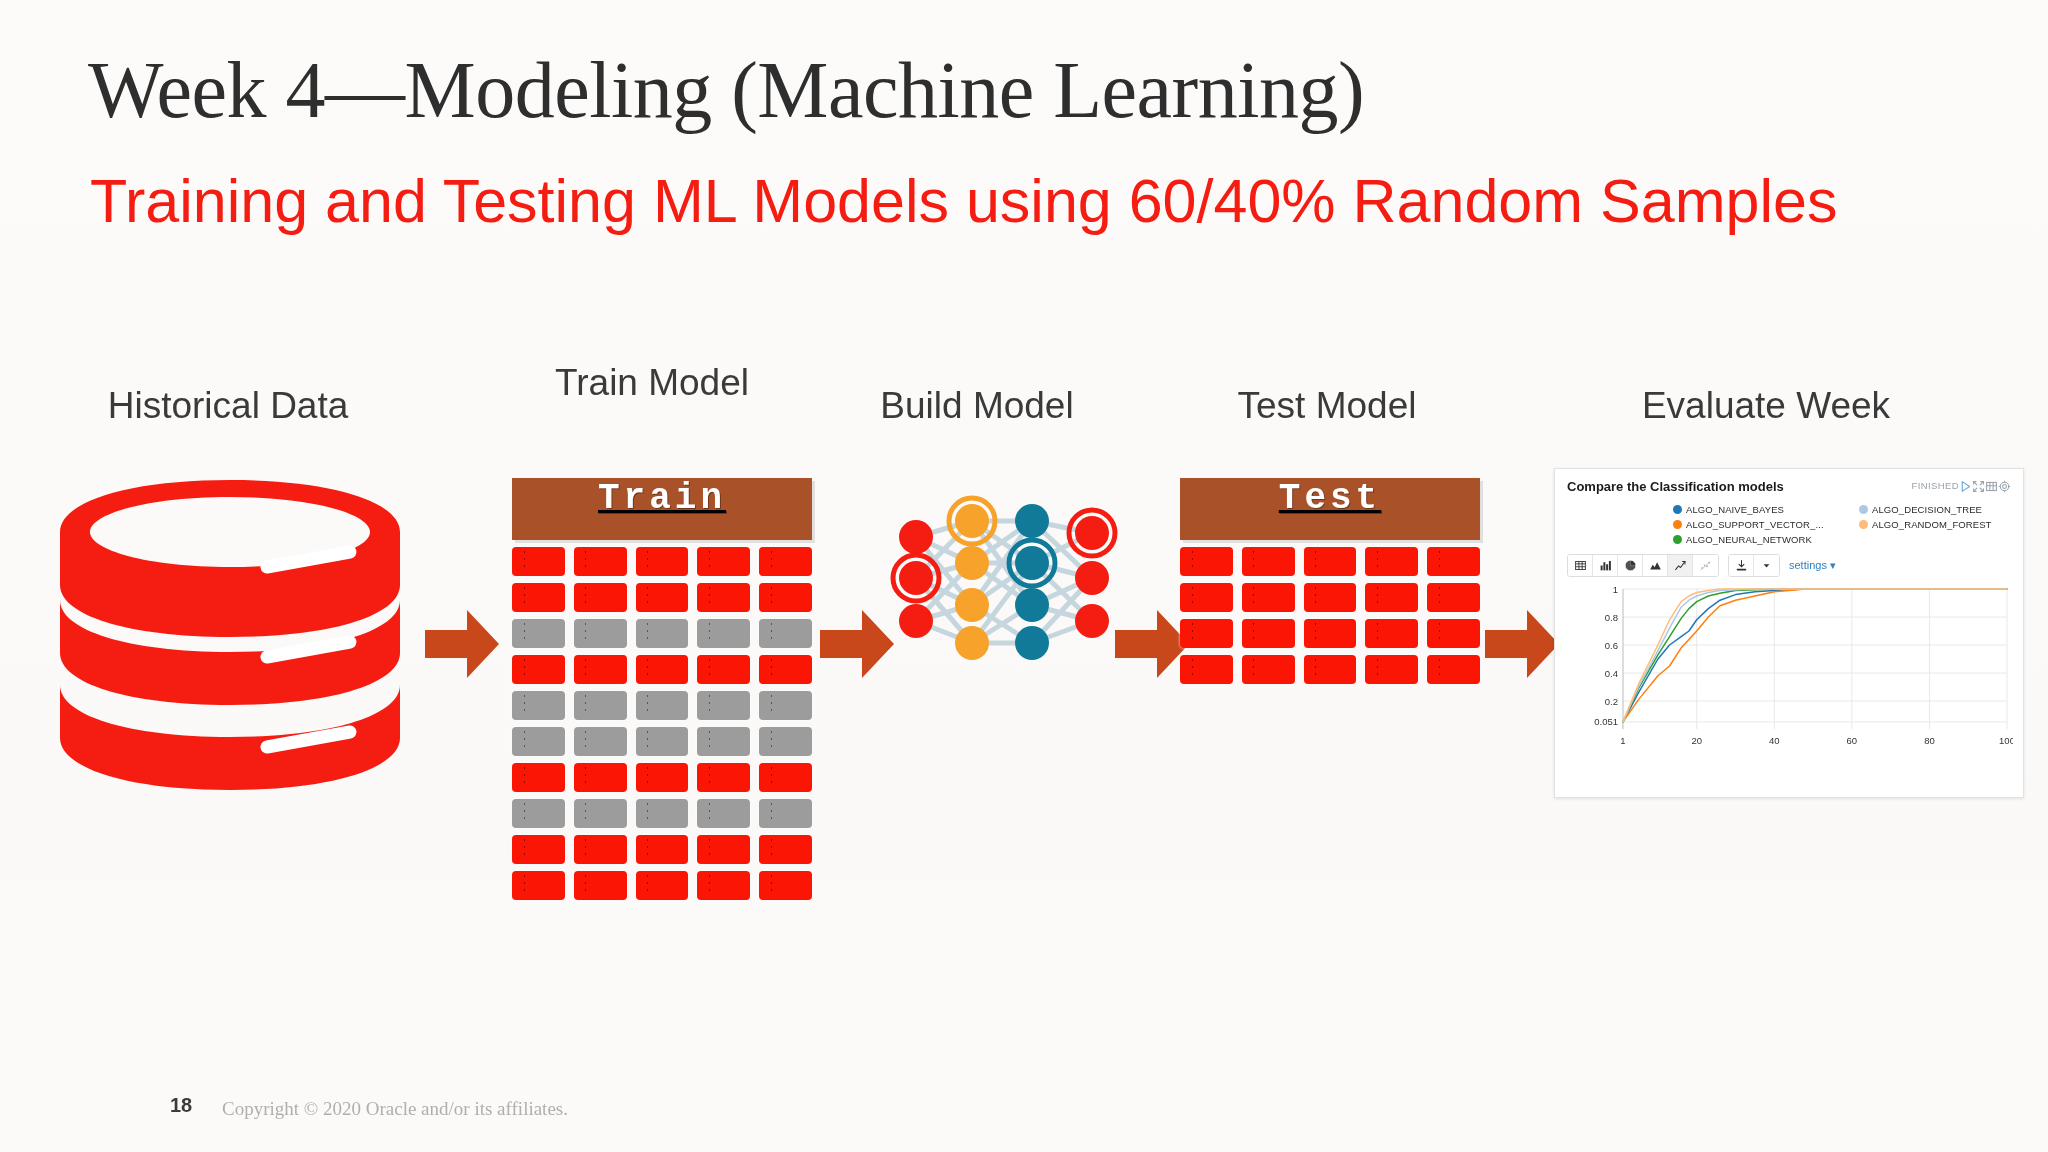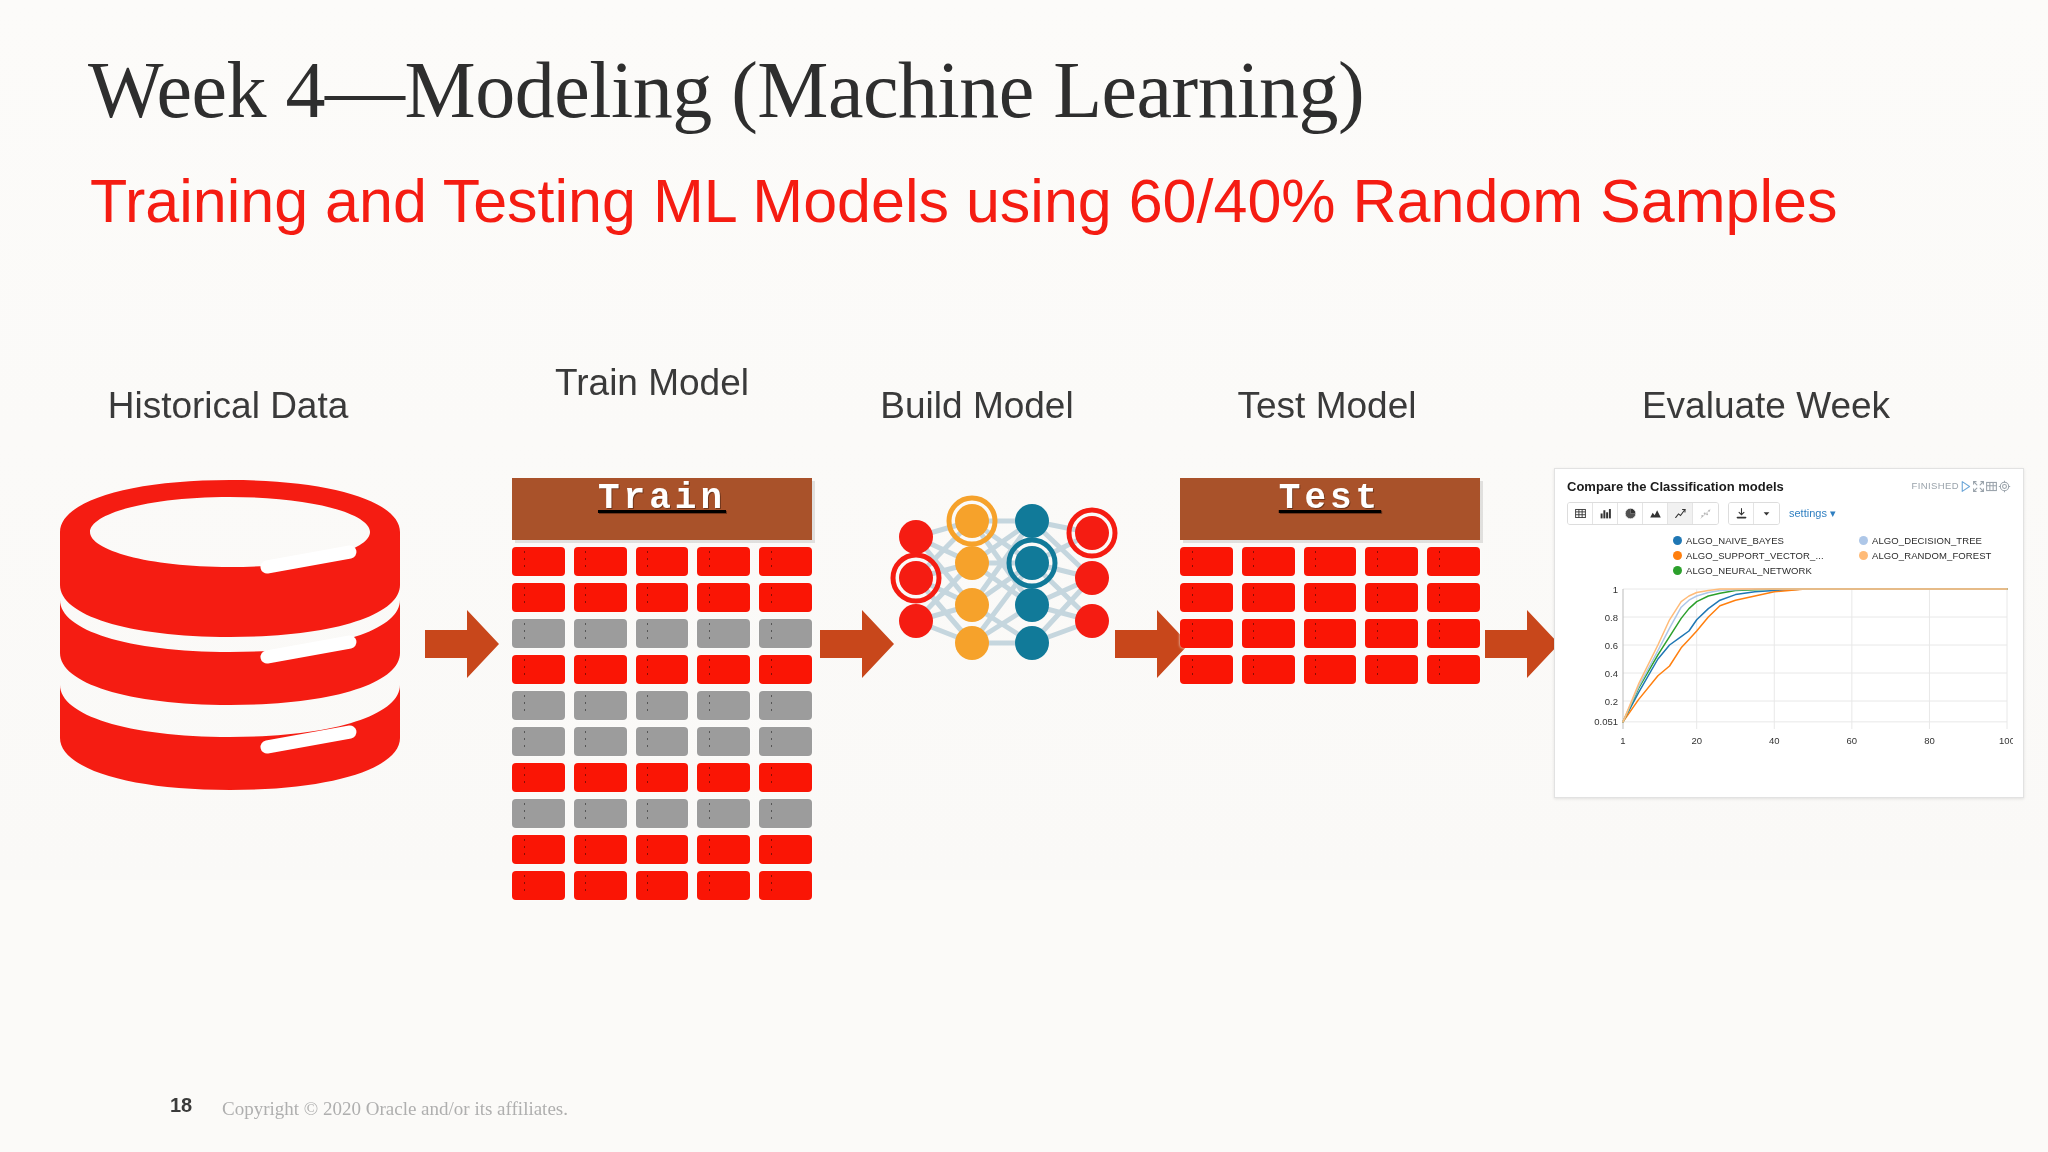--- a/index.html
+++ b/index.html
@@ -398,20 +398,43 @@
         <span class="dash-ic">
           <svg viewBox="0 0 16 16" stroke="#9AA3AB" stroke-width="1.3" fill="none">
             <circle cx="8" cy="8" r="2.4"></circle>
               <circle cx="8" cy="8" r="5.2"></circle>
             <path d="M8 1 L8 3 M8 13 L8 15 M1 8 L3 8 M13 8 L15 8"></path>
           </svg>
         </span>
       </div>
     </div>
 
+    <div id="dash-legend">
+        <div class="lg-item">
+          <span class="lg-dot" style="background: rgb(31, 119, 180);"></span>
+          <span class="lg-text">ALGO_NAIVE_BAYES</span>
+        </div>
+        <div class="lg-item">
+          <span class="lg-dot" style="background: rgb(174, 199, 232);"></span>
+          <span class="lg-text">ALGO_DECISION_TREE</span>
+        </div>
+        <div class="lg-item">
+          <span class="lg-dot" style="background: rgb(255, 127, 14);"></span>
+          <span class="lg-text">ALGO_SUPPORT_VECTOR_...</span>
+        </div>
+        <div class="lg-item">
+          <span class="lg-dot" style="background: rgb(255, 187, 120);"></span>
+          <span class="lg-text">ALGO_RANDOM_FOREST</span>
+        </div>
+        <div class="lg-item">
+          <span class="lg-dot" style="background: rgb(44, 160, 44);"></span>
+          <span class="lg-text">ALGO_NEURAL_NETWORK</span>
+        </div>
+      </div>
+
     <div id="dash-toolbar">
       <div class="btn-group">
         <div class="tb-btn">
           <svg viewBox="0 0 16 16" fill="none" stroke="#333" stroke-width="1.1">
             <rect x="2" y="3" width="12" height="10"></rect>
               <path d="M2 6 L14 6 M6 3 L6 13 M10 3 L10 13 M2 9.5 L14 9.5"></path>
           </svg>
         </div>
         <div class="tb-btn">
           <svg viewBox="0 0 16 16" fill="#333">
@@ -459,43 +482,20 @@
         </div>
         <div class="tb-btn">
           <svg viewBox="0 0 16 16">
               <path d="M4.5 6.5 L11.5 6.5 L8 10.5 Z" fill="#333"></path>
             </svg>
         </div>
       </div>
 
       <div id="settings-link">settings ▾</div>
     </div>
-
-    <div id="dash-legend">
-        <div class="lg-item">
-          <span class="lg-dot" style="background: rgb(31, 119, 180);"></span>
-          <span class="lg-text">ALGO_NAIVE_BAYES</span>
-        </div>
-        <div class="lg-item">
-          <span class="lg-dot" style="background: rgb(174, 199, 232);"></span>
-          <span class="lg-text">ALGO_DECISION_TREE</span>
-        </div>
-        <div class="lg-item">
-          <span class="lg-dot" style="background: rgb(255, 127, 14);"></span>
-          <span class="lg-text">ALGO_SUPPORT_VECTOR_...</span>
-        </div>
-        <div class="lg-item">
-          <span class="lg-dot" style="background: rgb(255, 187, 120);"></span>
-          <span class="lg-text">ALGO_RANDOM_FOREST</span>
-        </div>
-        <div class="lg-item">
-          <span class="lg-dot" style="background: rgb(44, 160, 44);"></span>
-          <span class="lg-text">ALGO_NEURAL_NETWORK</span>
-        </div>
-      </div>
 
     <div id="dash-plot">
       <svg id="plot-svg" viewBox="0 0 446 175" xmlns="http://www.w3.org/2000/svg">
           <line x1="56" y1="140.86" x2="440" y2="140.86" stroke="#E8E8E8" stroke-width="1"></line>
           <text x="51" y="144.36" text-anchor="end" font-size="9.5" fill="#333" font-family="&quot;Liberation Sans&quot;, sans-serif">0.051</text>
           <line x1="56" y1="120" x2="440" y2="120" stroke="#E8E8E8" stroke-width="1"></line>
           <text x="51" y="123.5" text-anchor="end" font-size="9.5" fill="#333" font-family="&quot;Liberation Sans&quot;, sans-serif">0.2</text>
           <line x1="56" y1="92" x2="440" y2="92" stroke="#E8E8E8" stroke-width="1"></line>
           <text x="51" y="95.5" text-anchor="end" font-size="9.5" fill="#333" font-family="&quot;Liberation Sans&quot;, sans-serif">0.4</text>
           <line x1="56" y1="64" x2="440" y2="64" stroke="#E8E8E8" stroke-width="1"></line>

